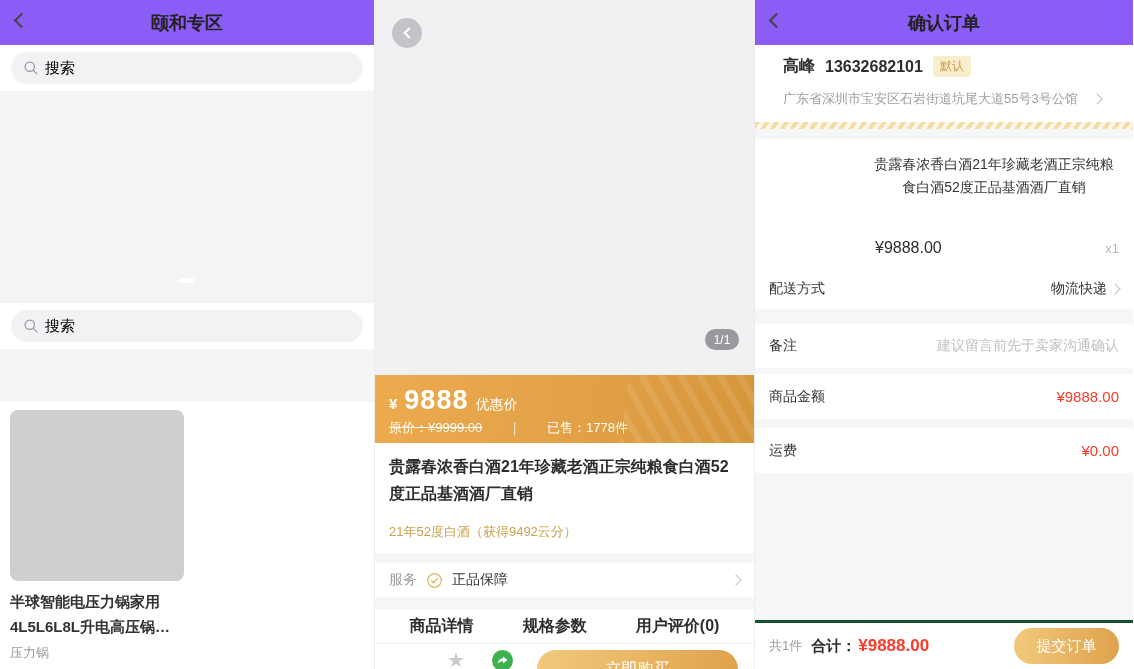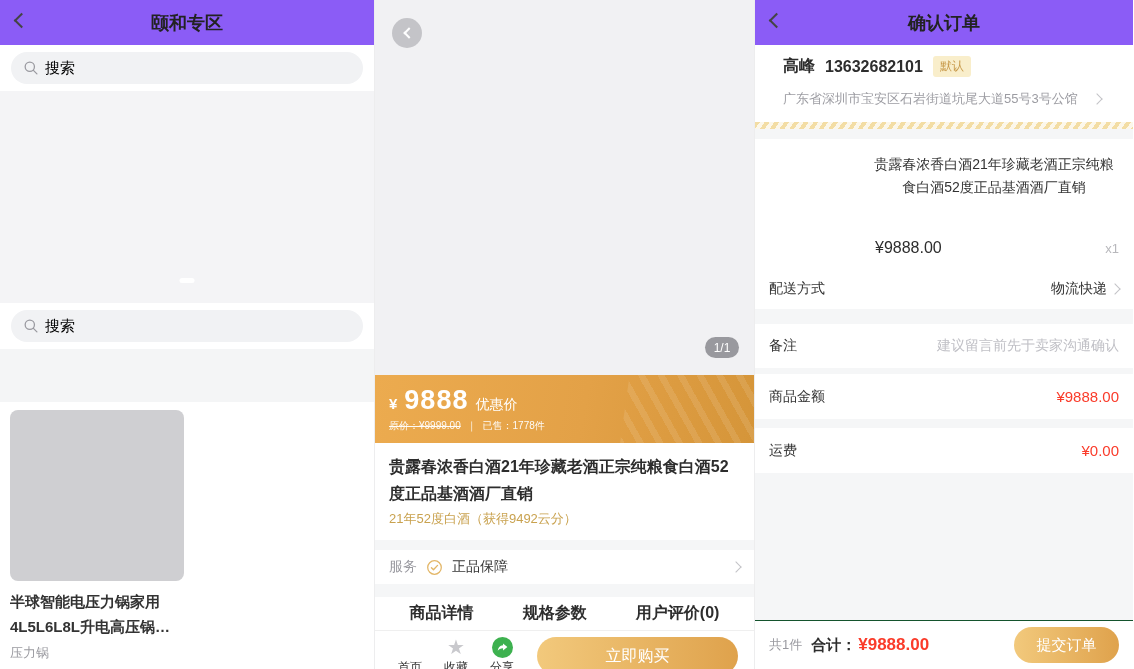--- a/index.html
+++ b/index.html
@@ -38,32 +38,32 @@
   .product-grid{background:#fff;flex:1;padding:8px 10px;display:grid;grid-template-columns:1fr 1fr;gap:7px;align-content:start;}
   .p-card{overflow:visible;}
   .p-img{height:171px;background:#cfcfd2;border-radius:8px;}
   .p-title{margin-top:8px;font-size:15px;font-weight:bold;color:#333;line-height:25px;height:50px;overflow:hidden;display:-webkit-box;-webkit-line-clamp:2;-webkit-box-orient:vertical;}
   .p-sub{margin-top:5px;font-size:13px;color:#9a9aa0;}
 
   
   .goods-img{height:375px;background:#f1f1f3;position:relative;flex:none;}
   .img-back{position:absolute;left:17px;top:18px;width:30px;height:30px;border-radius:50%;background:#c4c4c8;display:flex;align-items:center;justify-content:center;cursor:pointer;}
   .img-back .bc{width:8px;height:8px;border-left:2px solid #fff;border-bottom:2px solid #fff;transform:rotate(45deg);margin-left:3px;}
-  .img-count{position:absolute;right:15px;bottom:17px;min-width:34px;height:21px;border-radius:11px;background:rgba(128,128,133,.78);color:#fff;font-size:12px;display:flex;align-items:center;justify-content:center;padding:0 8px;}
+  .img-count{position:absolute;right:15px;bottom:25px;min-width:34px;height:21px;border-radius:11px;background:rgba(128,128,133,.78);color:#fff;font-size:12px;display:flex;align-items:center;justify-content:center;padding:0 8px;}
   .price-banner{height:68px;flex:none;background:linear-gradient(100deg,var(--banner-grad-start) 0%,#e3a147 55%,var(--banner-grad-end) 100%);color:#fff;padding:10px 14px 0;position:relative;overflow:hidden;}
   .price-banner::after{content:"";position:absolute;right:-10px;top:-20px;width:140px;height:120px;background:repeating-linear-gradient(55deg,rgba(255,255,255,.10) 0 6px,rgba(255,255,255,0) 6px 16px);transform:skewX(-8deg);}
   .pb-line1{display:flex;align-items:baseline;gap:7px;}
   .pb-cur{font-size:15px;font-weight:bold;}
   .pb-amount{font-size:27px;font-weight:bold;letter-spacing:1px;}
   .pb-tag{font-size:14px;}
-  .pb-line2{margin-top:3px;font-size:10px;color:rgba(255,255,255,.95);display:flex;gap:6px;align-items:center;}
+  .pb-line2{margin-top:3px;font-size:13px;color:rgba(255,255,255,.95);display:flex;gap:26px;align-items:center;}
   .pb-orig{text-decoration:line-through;}
   .goods-info{background:#fff;padding:10px 14px 12px;flex:none;}
   .g-title{font-size:16px;font-weight:bold;line-height:27px;color:#2d2d2d;}
-  .g-sub{margin-top:3px;font-size:13px;color:var(--gold-text);}
+  .g-sub{margin-top:16px;font-size:13px;color:var(--gold-text);}
   .service-row{height:34px;background:#fff;display:flex;align-items:center;padding:0 14px;gap:9px;flex:none;}
   .sv-label{color:#9a9aa0;font-size:14px;}
   .sv-value{color:#333;font-size:14px;}
   .service-row .chevron-right{margin-left:auto;}
   .tab-row{height:33px;background:#fff;display:flex;align-items:center;justify-content:space-around;padding:0 10px;flex:none;}
   .tab{font-size:16px;font-weight:bold;color:#2d2d2d;cursor:pointer;}
   .action-bar{height:51px;background:#fff;border-top:1px solid #efefef;display:flex;align-items:center;padding:0 12px;flex:none;}
   .act{width:46px;display:flex;flex-direction:column;align-items:center;justify-content:flex-end;gap:1px;cursor:pointer;}
   .act .ic{height:22px;display:flex;align-items:center;justify-content:center;}
   .act .lb{font-size:12px;color:#333;}
@@ -90,21 +90,21 @@
   .kv-row{background:#fff;display:flex;align-items:center;padding:0 14px;flex:none;}
   .kv-label{font-size:14px;color:#333;}
   .kv-right{margin-left:auto;display:flex;align-items:center;gap:4px;}
   .kv-value{font-size:14px;color:#333;}
   .kv-placeholder{font-size:14px;color:#c0c0c6;}
   .kv-red{font-size:15px;color:var(--accent-red);}
   .row-delivery{height:40px;}
   .row-remark{height:44px;}
   .row-amount{height:45px;}
   .right-filler{flex:1;background:#f5f6f7;}
-  .checkout-bar{height:49px;background:#fff;border-top:1px solid #14532d;display:flex;align-items:center;padding:0 14px;flex:none;}
+  .checkout-bar{height:49px;background:#fff;border-top:3px solid #14532d;display:flex;align-items:center;padding:0 14px;flex:none;}
   .co-count{font-size:13px;color:#9a9aa0;}
   .co-total-label{margin-left:9px;font-size:15px;font-weight:bold;color:#2d2d2d;}
   .co-total-value{margin-left:2px;font-size:17px;font-weight:bold;color:var(--accent-red);}
   .submit-btn{margin-left:auto;width:105px;height:36px;border-radius:18px;border:none;background:linear-gradient(90deg,var(--button-grad-start),var(--button-grad-end));color:#fff;font-size:15px;font-family:inherit;cursor:pointer;}
 </style>
 </head>
 <body>
 
 <div class="app">
 

